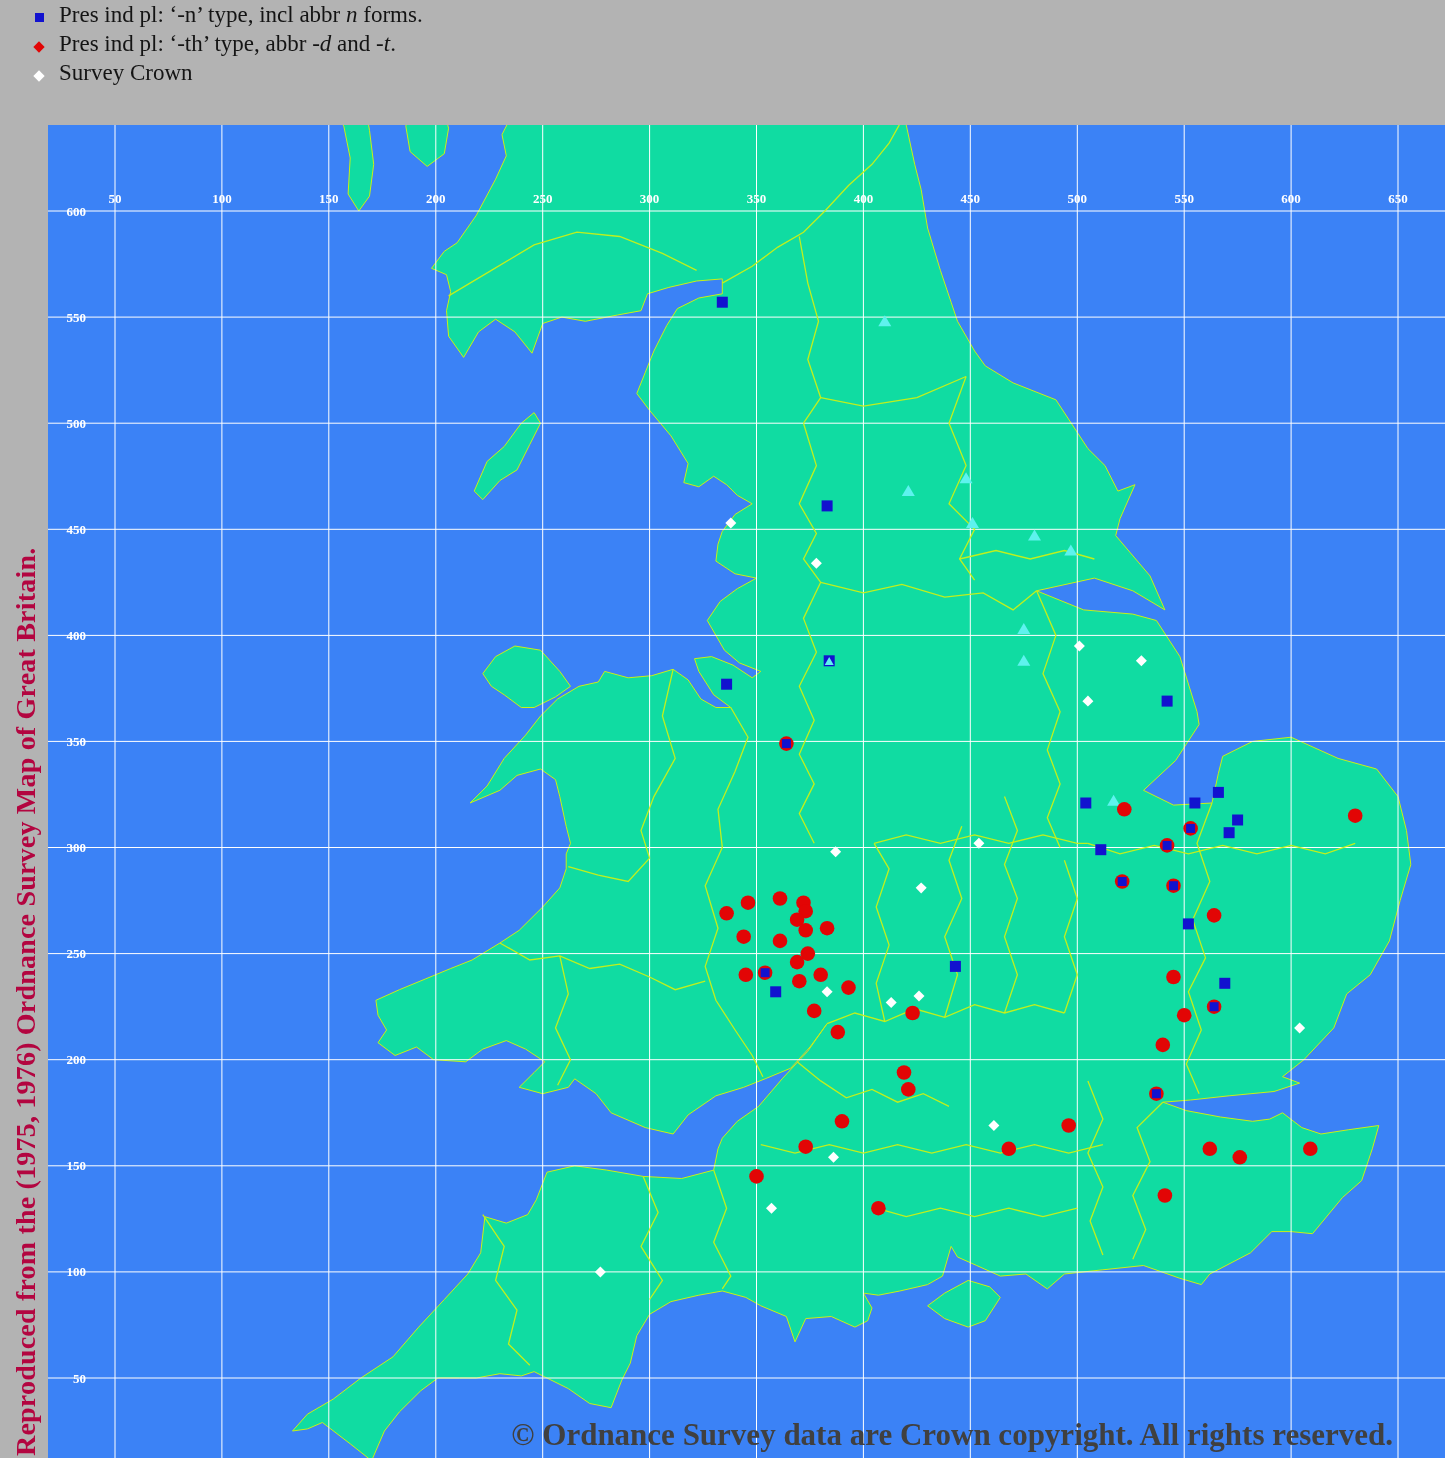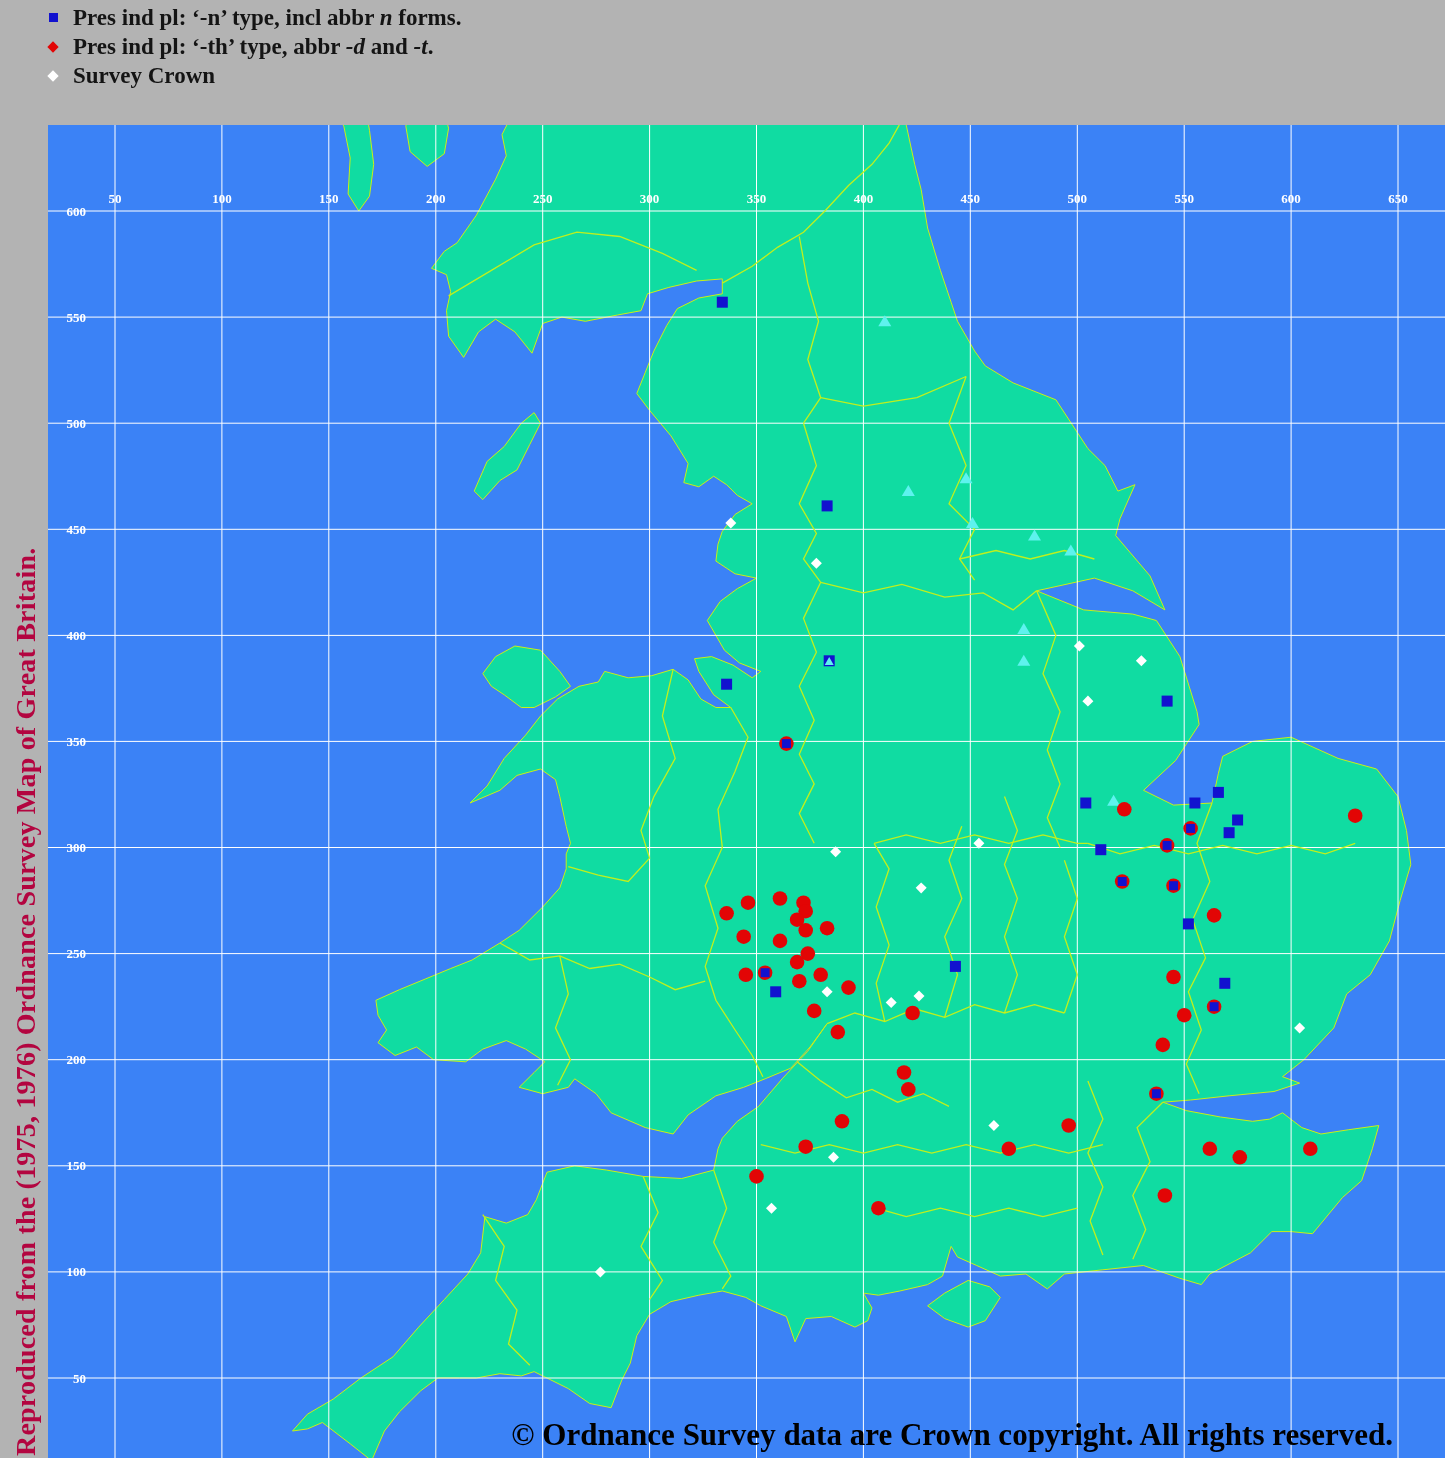--- a/index.html
+++ b/index.html
@@ -3,21 +3,21 @@
 <meta charset="utf-8">
 <style>
   html,body{margin:0;padding:0;}
   body{
     width:1445px;height:1458px;position:relative;overflow:hidden;
     background:#b3b3b3;
     font-family:"Liberation Serif", serif;
   }
   
   .legend-bar{position:absolute;left:0;top:0;width:1445px;height:125px;background:#b3b3b3;z-index:10;}
-  .legend-row{display:flex;align-items:center;height:29px;padding-left:40px;font-weight:bold;}
+  .legend-row{display:flex;height:29px;padding-left:26px;}
   .legend-row:first-child{margin-top:3px;}
   .lm-wrap{width:26px;display:flex;justify-content:center;align-items:center;flex:0 0 26px;}
   .lm{display:block;}
   .lm-blue-square{width:9px;height:9px;}
   .lm-cyan-triangle{width:0;height:0;border-left:6px solid transparent;border-right:6px solid transparent;}
   .lm-red-diamond{width:8px;height:8px;transform:rotate(45deg);}
   .lm-white-diamond{width:8px;height:8px;background:#ffffff;transform:rotate(45deg);}
   .legend-label{font-size:23px;color:#141414;margin-left:7px;line-height:1;}
   .legend-label i{font-style:italic;}
   
@@ -253,13 +253,13 @@
         <text x="38" y="727.0" text-anchor="end" fill="#ffffff" class="tick">300</text>
         <text x="38" y="833.1" text-anchor="end" fill="#ffffff" class="tick">250</text>
         <text x="38" y="939.2" text-anchor="end" fill="#ffffff" class="tick">200</text>
         <text x="38" y="1045.3" text-anchor="end" fill="#ffffff" class="tick">150</text>
         <text x="38" y="1151.4" text-anchor="end" fill="#ffffff" class="tick">100</text>
         <text x="38" y="1257.5" text-anchor="end" fill="#ffffff" class="tick">50</text>
       </g>
     </svg>
 </div>
 
-<div class="copyright" style="color: #000000;">© Ordnance Survey data are Crown copyright. All rights reserved.</div>
+<div class="copyright" style="color: #404040;">© Ordnance Survey data are Crown copyright. All rights reserved.</div>
 
 </body></html>

